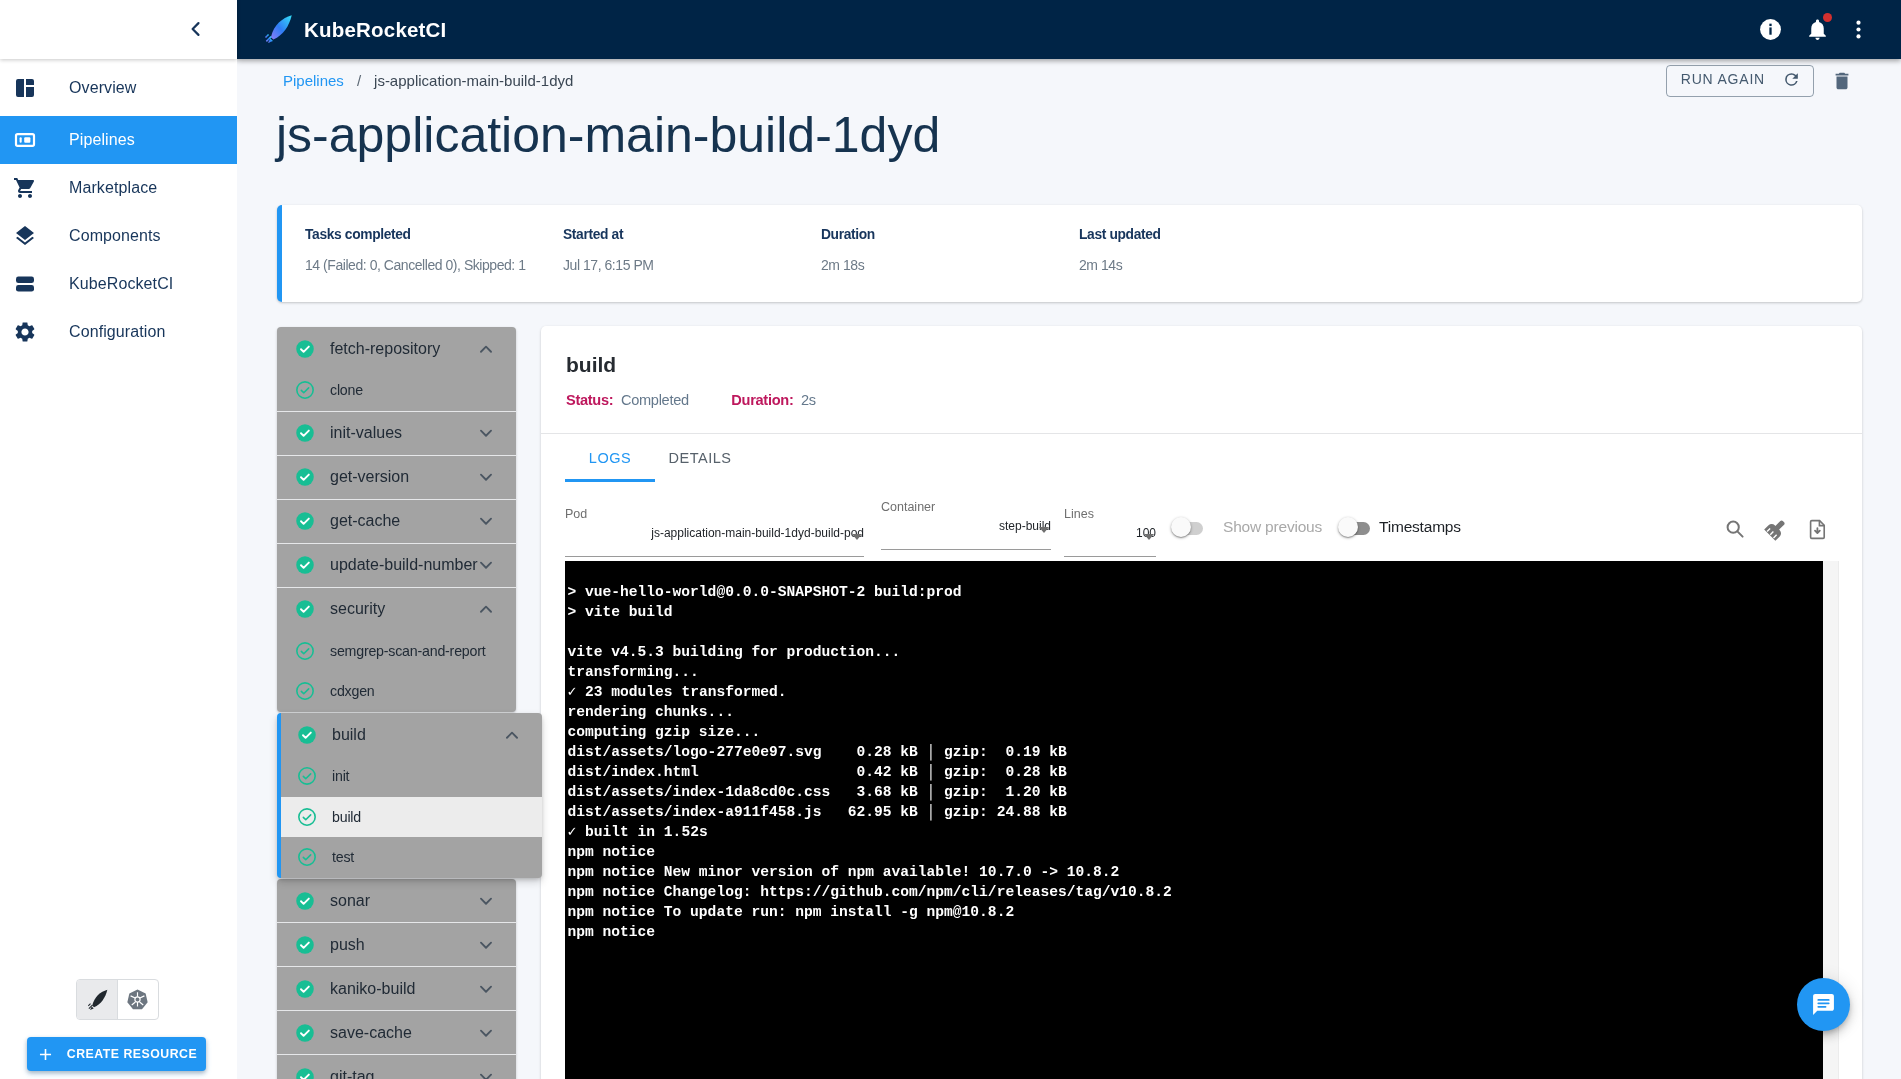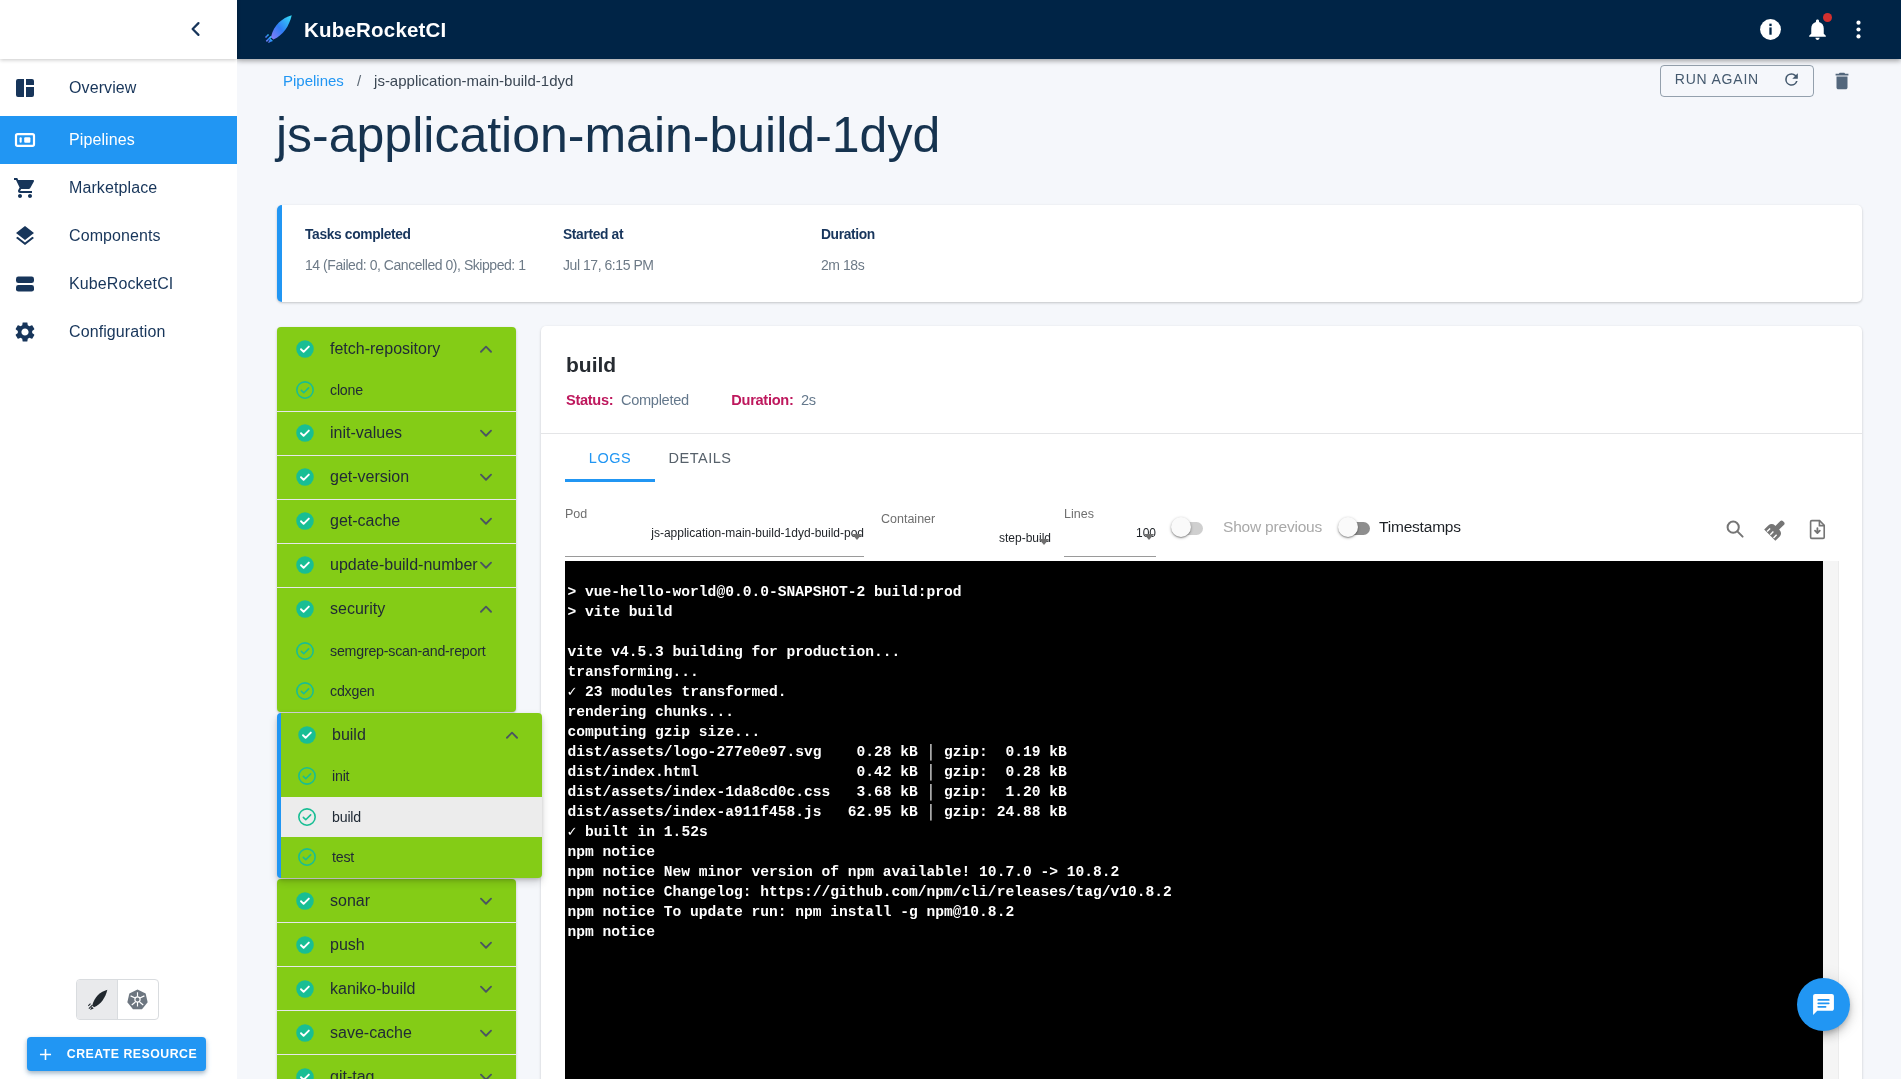--- a/index.html
+++ b/index.html
@@ -64,41 +64,41 @@
 
   .page-title {
     position:absolute; left:39px; top:45px;
     font-size:50px; font-weight:400; color:#16334f; letter-spacing:0;
     line-height:1.25; white-space:nowrap;
   }
 
   .run-again-btn {
     position:absolute; right:87px; top:6px; height:32px; padding:0 12px 4px 14px;
     border:1px solid rgba(68,89,110,.55); border-radius:4px;
-    display:flex; align-items:center; gap:23px;
+    display:flex; align-items:center; gap:17px;
     font-size:14px; font-weight:500; letter-spacing:.8px; color:#44596e;
   }
   .trash-btn { position:absolute; right:46px; top:9px; width:26px; height:26px; display:flex; align-items:center; justify-content:center; color:#53677c; }
 
   
   .summary-card {
     position:absolute; left:40px; top:146px; width:1585px; height:97px;
     background:#fff; border-radius:5px; border-left:5px solid #2196f3;
     box-shadow:0 1px 3px rgba(0,0,0,.14), 0 1px 2px rgba(0,0,0,.08);
     display:flex; padding:22px 0 0 23px;
   }
   .sum-col { width:258px; flex:0 0 258px; }
   .sum-label { font-size:13.8px; font-weight:bold; color:#17355c; letter-spacing:-0.35px; line-height:16px; }
   .sum-value { margin-top:11px; font-size:14px; color:#6d7a87; letter-spacing:-0.45px; line-height:22px; display:flex; align-items:center; white-space:nowrap; }
   .sum-value .chk { margin-right:16px; margin-left:0; width:22px; height:22px; }
 
   
   .tree { position:absolute; left:40px; top:268px; width:239px; }
   .tree-card {
-    background:#84cc16; border-radius:4px;
+    background:#a3a3a3; border-radius:4px;
     box-shadow:0 1px 3px rgba(0,0,0,.14), 0 1px 2px rgba(0,0,0,.08);
   }
   .tree-card.elevated {
     width:264.5px; border-left:4px solid #2196f3; border-radius:4px;
     box-shadow:0 2px 4px -1px rgba(0,0,0,.2), 0 4px 8px rgba(0,0,0,.16);
     position:relative; z-index:5; margin-top:1.5px; margin-bottom:1.5px;
   }
   .t-row { position:relative; display:flex; align-items:center; cursor:pointer; }
   .t-row.top { height:43px; }
   .t-row.child { height:40.5px; }
@@ -127,21 +127,21 @@
   .tab { width:90px; display:flex; align-items:center; justify-content:center;
     font-size:14.5px; font-weight:500; letter-spacing:.5px; color:#57616b; position:relative; }
   .tab.active { color:#2196f3; }
   .tab.active::after { content:""; position:absolute; left:0; right:0; bottom:0; height:3px; background:#2196f3; }
 
   .ctl { position:absolute; }
   .ctl .clabel { font-size:12.5px; color:#6f6f6f; }
   .ctl .cvalue { margin-top:5px; font-size:12px; color:#1d2126; white-space:nowrap; position:relative; padding-bottom:16px; border-bottom:1px solid #9a9a9a;text-align:right; }
   .ctl .arrow { position:absolute; right:2px; top:8px; width:0; height:0; border-left:5px solid transparent; border-right:5px solid transparent; border-top:6px solid #6f6f6f; }
   .ctl-pod { left:24px; top:181px; width:299px; }
-  .ctl-container { left:340px; top:186px; width:170px; }
+  .ctl-container { left:340px; top:174px; width:170px; }
   .ctl-lines { left:523px; top:181px; width:92px; }
 
   .switch-wrap { position:absolute; display:flex; align-items:center; }
   .sw { position:relative; width:46px; height:24px; flex:0 0 46px; }
   .sw .track { position:absolute; left:10px; top:7px; width:29px; height:12.5px; border-radius:7px; }
   .sw .knob { position:absolute; left:7px; top:2px; width:20px; height:20px; border-radius:50%; background:#fafafa;
     box-shadow:0 1px 3px rgba(0,0,0,.35), 0 1px 1px rgba(0,0,0,.22); }
   .sw-label { margin-left:2px; font-size:15.5px; letter-spacing:-0.2px; }
   .switch-prev { left:623px; top:189px; }
   .switch-prev .track { background:#cfcfcf; }
@@ -421,20 +421,26 @@
         <div class="sum-value">
           <span>Jul 17, 6:15 PM</span>
         </div>
       </div>
       <div class="sum-col">
         <div class="sum-label">Duration</div>
         <div class="sum-value">
           <span>2m 18s</span>
         </div>
       </div>
+      <div class="sum-col">
+        <div class="sum-label">Last updated</div>
+        <div class="sum-value">
+          <span>2m 14s</span>
+        </div>
+      </div>
     </section>
 
   <div class="tree" id="tree">
       <div class="tree-card">
         <div class="t-row top">
           <span class="ticon">
             <svg width="20" height="20" viewBox="0 0 24 24">
               <use href="#i-check-filled"></use>
             </svg>
           </span>

